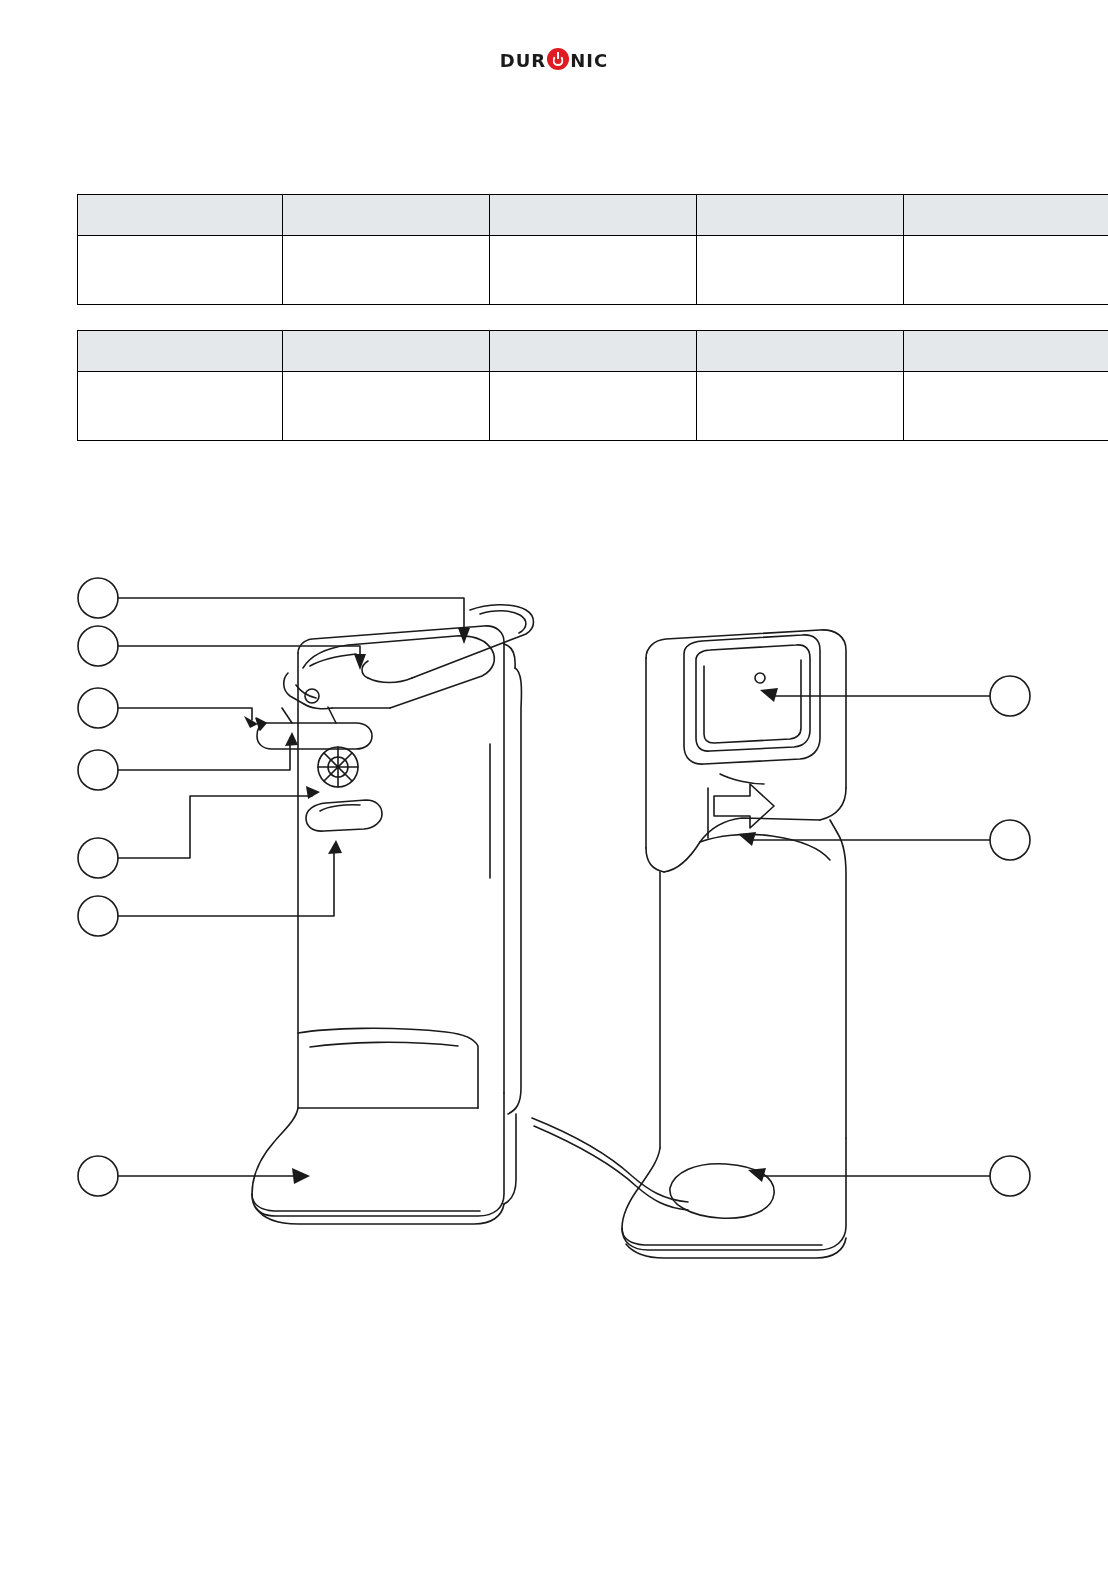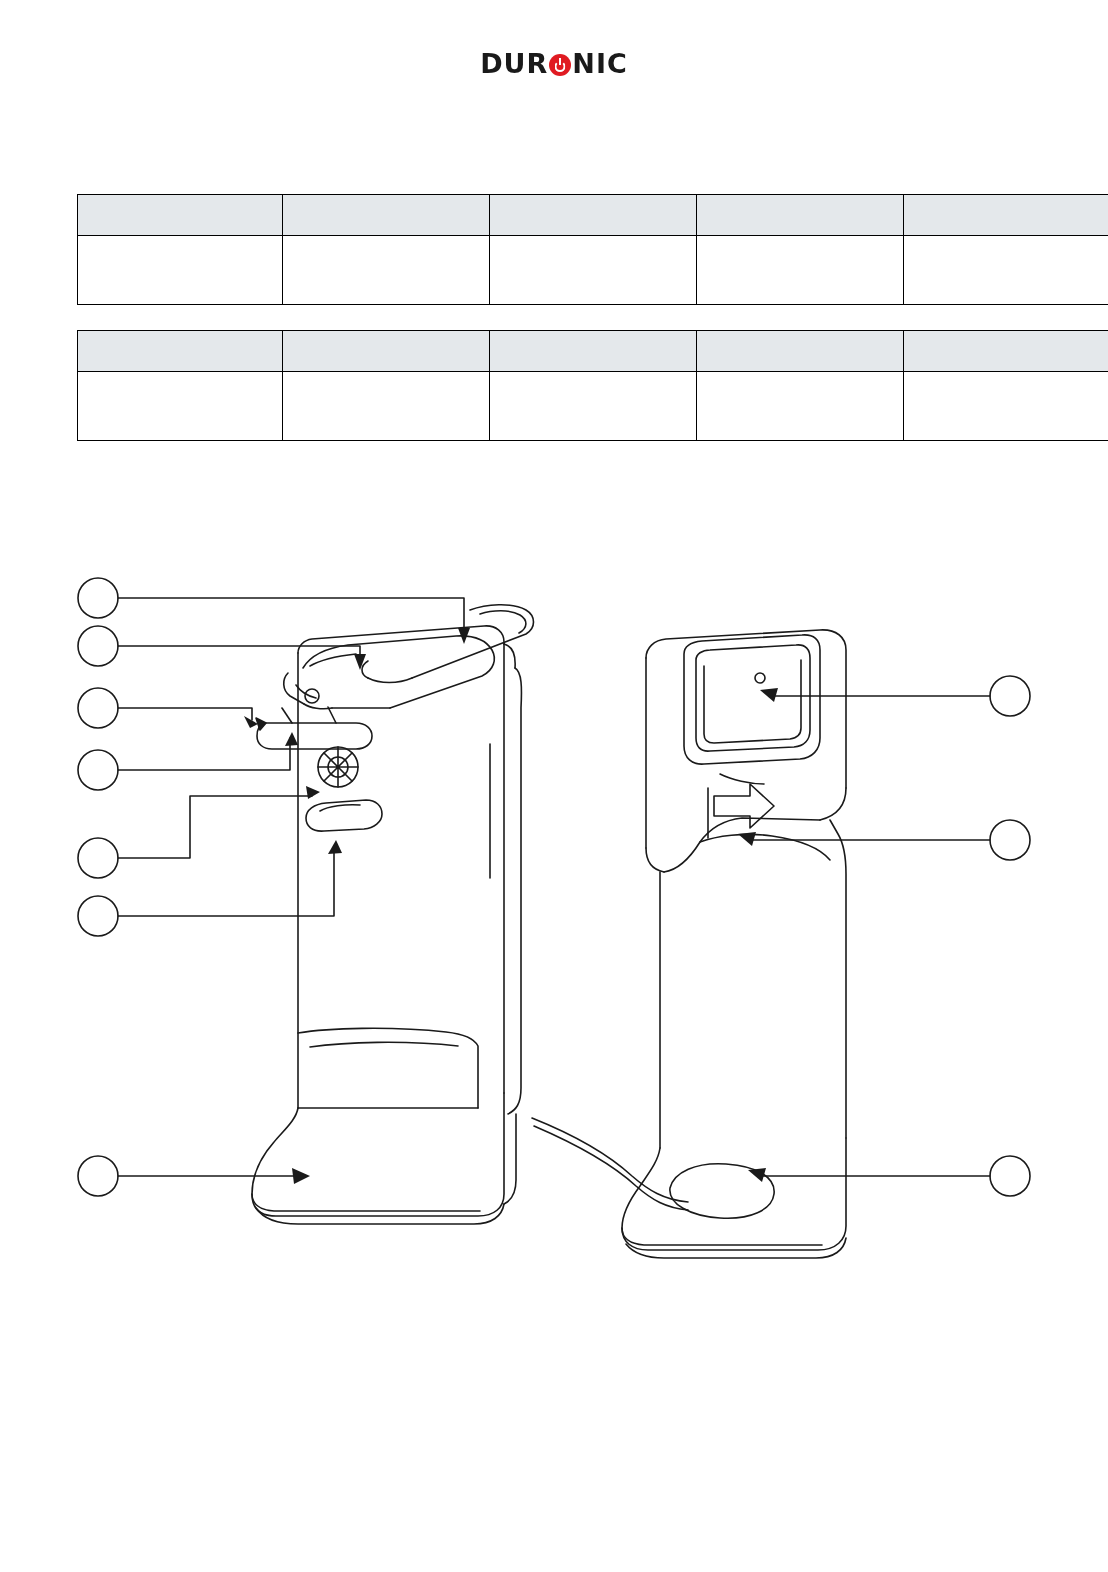--- a/index.html
+++ b/index.html
@@ -17,21 +17,21 @@
 
   
   .logo {
     position: absolute;
     top: 48px;
     left: 0;
     width: 100%;
     text-align: center;
     font-family: "DejaVu Sans", sans-serif;
     font-weight: bold;
-    font-size: 27px;
+    font-size: 18px;
     letter-spacing: 1px;
     color: #1a1a1a;
     white-space: nowrap;
   }
   .logo .logo-mark {
     display: inline-block;
     width: 22px;
     height: 22px;
     border-radius: 50%;
     background: #e01b22;

